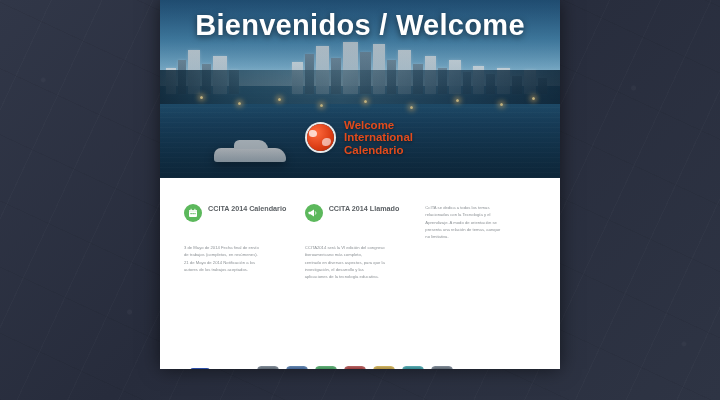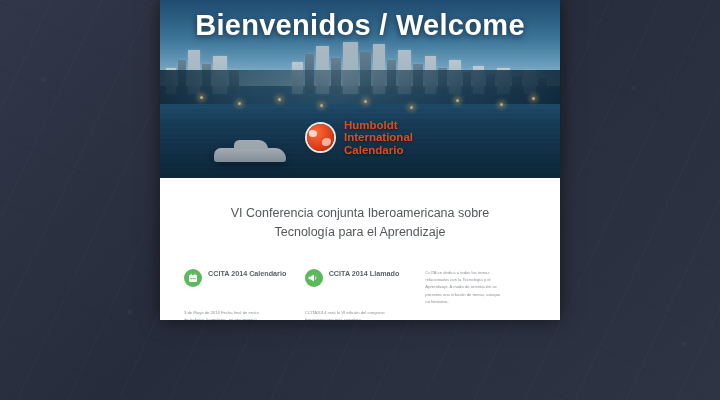--- a/index.html
+++ b/index.html
@@ -31,21 +31,21 @@
       repeating-linear-gradient(115deg, rgba(255,255,255,0.018) 0 1px, transparent 1px 46px),
       repeating-linear-gradient(25deg, rgba(0,0,0,0.05) 0 1px, transparent 1px 60px);
   }
 
   
   .page {
     position: absolute;
     left: 160px;
     top: 0;
     width: 400px;
-    height: 320px;
+    height: 369px;
     background: #ffffff;
     box-shadow: 0 0 18px rgba(0,0,0,0.55);
     overflow: hidden;
   }
 
   
   .hero {
     position: relative;
     height: 178px;
     overflow: hidden;
@@ -378,30 +378,29 @@
     <div class="glow" style="left:372px; top:97px;"></div>
 
     <div class="boat"></div>
     <div class="veil"></div>
 
     <div class="hero-title">Bienvenidos / Welcome</div>
 
     <div class="sponsor-row">
       <div class="globe-icon"></div>
       <div class="uni-name">
-        <span>Humboldt</span>
+        <span>Welcome</span>
         <span>International</span>
         <span>Calendario</span>
       </div>
     </div>
   </div>
 
   <div class="body-area">
 
-    <div class="conf-heading">VI Conferencia conjunta Iberoamericana sobre Tecnología para el Aprendizaje</div>
 
     <div class="cols">
 
       <div class="col">
         <div class="col-head">
           <div class="ico">
             <svg width="10" height="10" viewBox="0 0 10 10" aria-hidden="true">
               <rect x="1" y="2" width="8" height="7" rx="1" fill="#fff"></rect>
               <rect x="1" y="2" width="8" height="2" fill="#e9f5e9"></rect>
               <rect x="2.6" y="0.8" width="1" height="2" fill="#fff"></rect>

